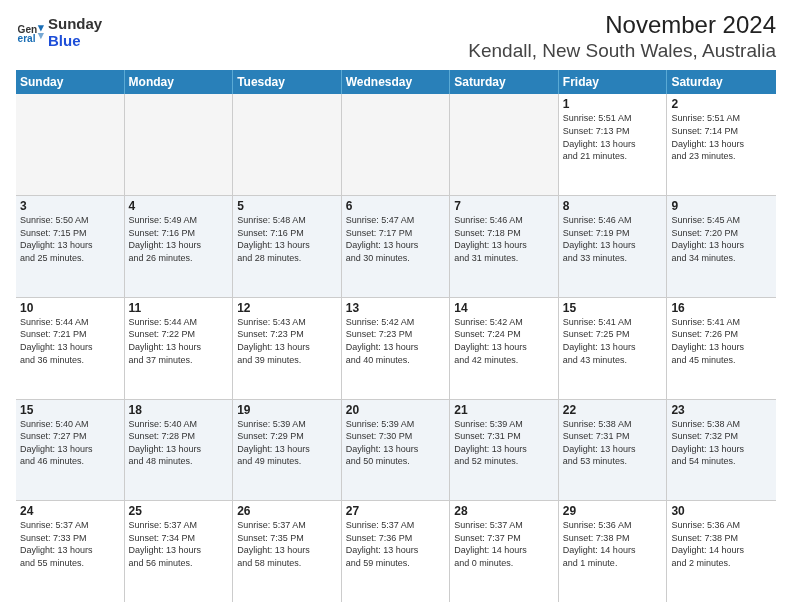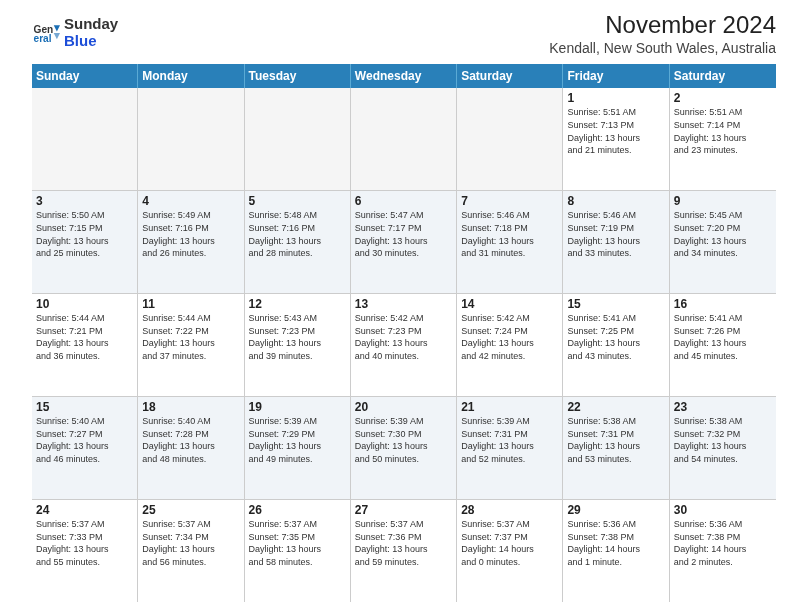--- a/index.html
+++ b/index.html
@@ -6,21 +6,21 @@
     body {
       font-family: Arial, sans-serif;
       background: #fff;
       width: 792px;
       height: 612px;
       overflow: hidden;
     }
     .page {
       width: 792px;
       height: 612px;
-      padding: 12px 16px 10px 32px;
+      padding: 12px 16px 10px 16px;
       display: flex;
       flex-direction: column;
     }
     .header {
       display: flex;
       justify-content: space-between;
       align-items: flex-start;
       margin-bottom: 8px;
     }
     .logo {
@@ -43,21 +43,21 @@
     .title-block {
       text-align: right;
     }
     .month-title {
       font-size: 24px;
       font-weight: 300;
       color: #222;
       line-height: 1.1;
     }
     .location {
-      font-size: 14px;
+      font-size: 19px;
       color: #444;
       margin-top: 2px;
     }
     .calendar {
       flex: 1;
       display: flex;
       flex-direction: column;
     }
     .cal-header {
       display: grid;

